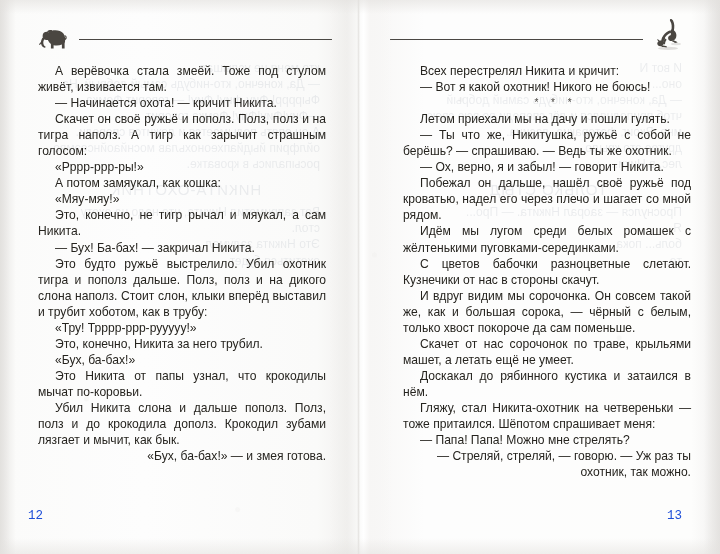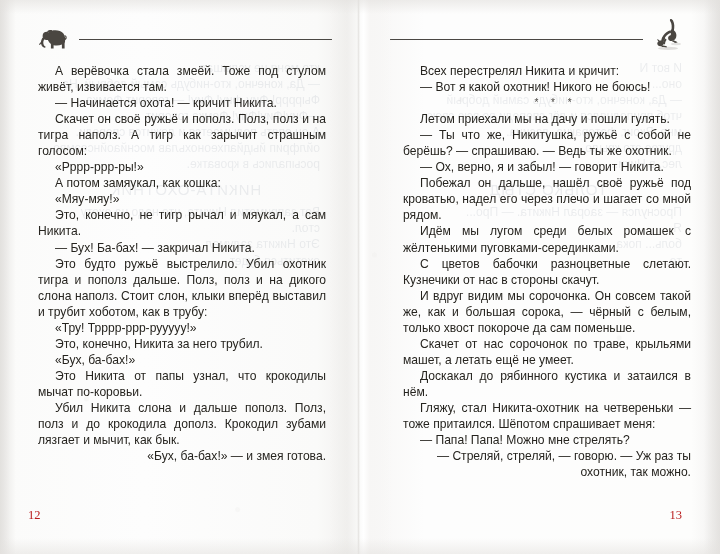--- a/index.html
+++ b/index.html
@@ -166,22 +166,22 @@
     letter-spacing: 5px;
     font-size: 10px;
     color: #4d4a45;
   }
 
   
   .folio {
     position: absolute;
     bottom: 31px;
     font-size: 12.5px;
-    color: #b91c1c;
-    font-family: Liberation Serif, serif;
+    color: #1d4ed8;
+    font-family: Liberation Mono, monospace;
   }
   #folio-left  { left: 28px; }
   #folio-right { right: 38px; }
 
   
   .ghost-layer {
     position: absolute;
     top: 60px;
     width: 300px;
     pointer-events: none;

